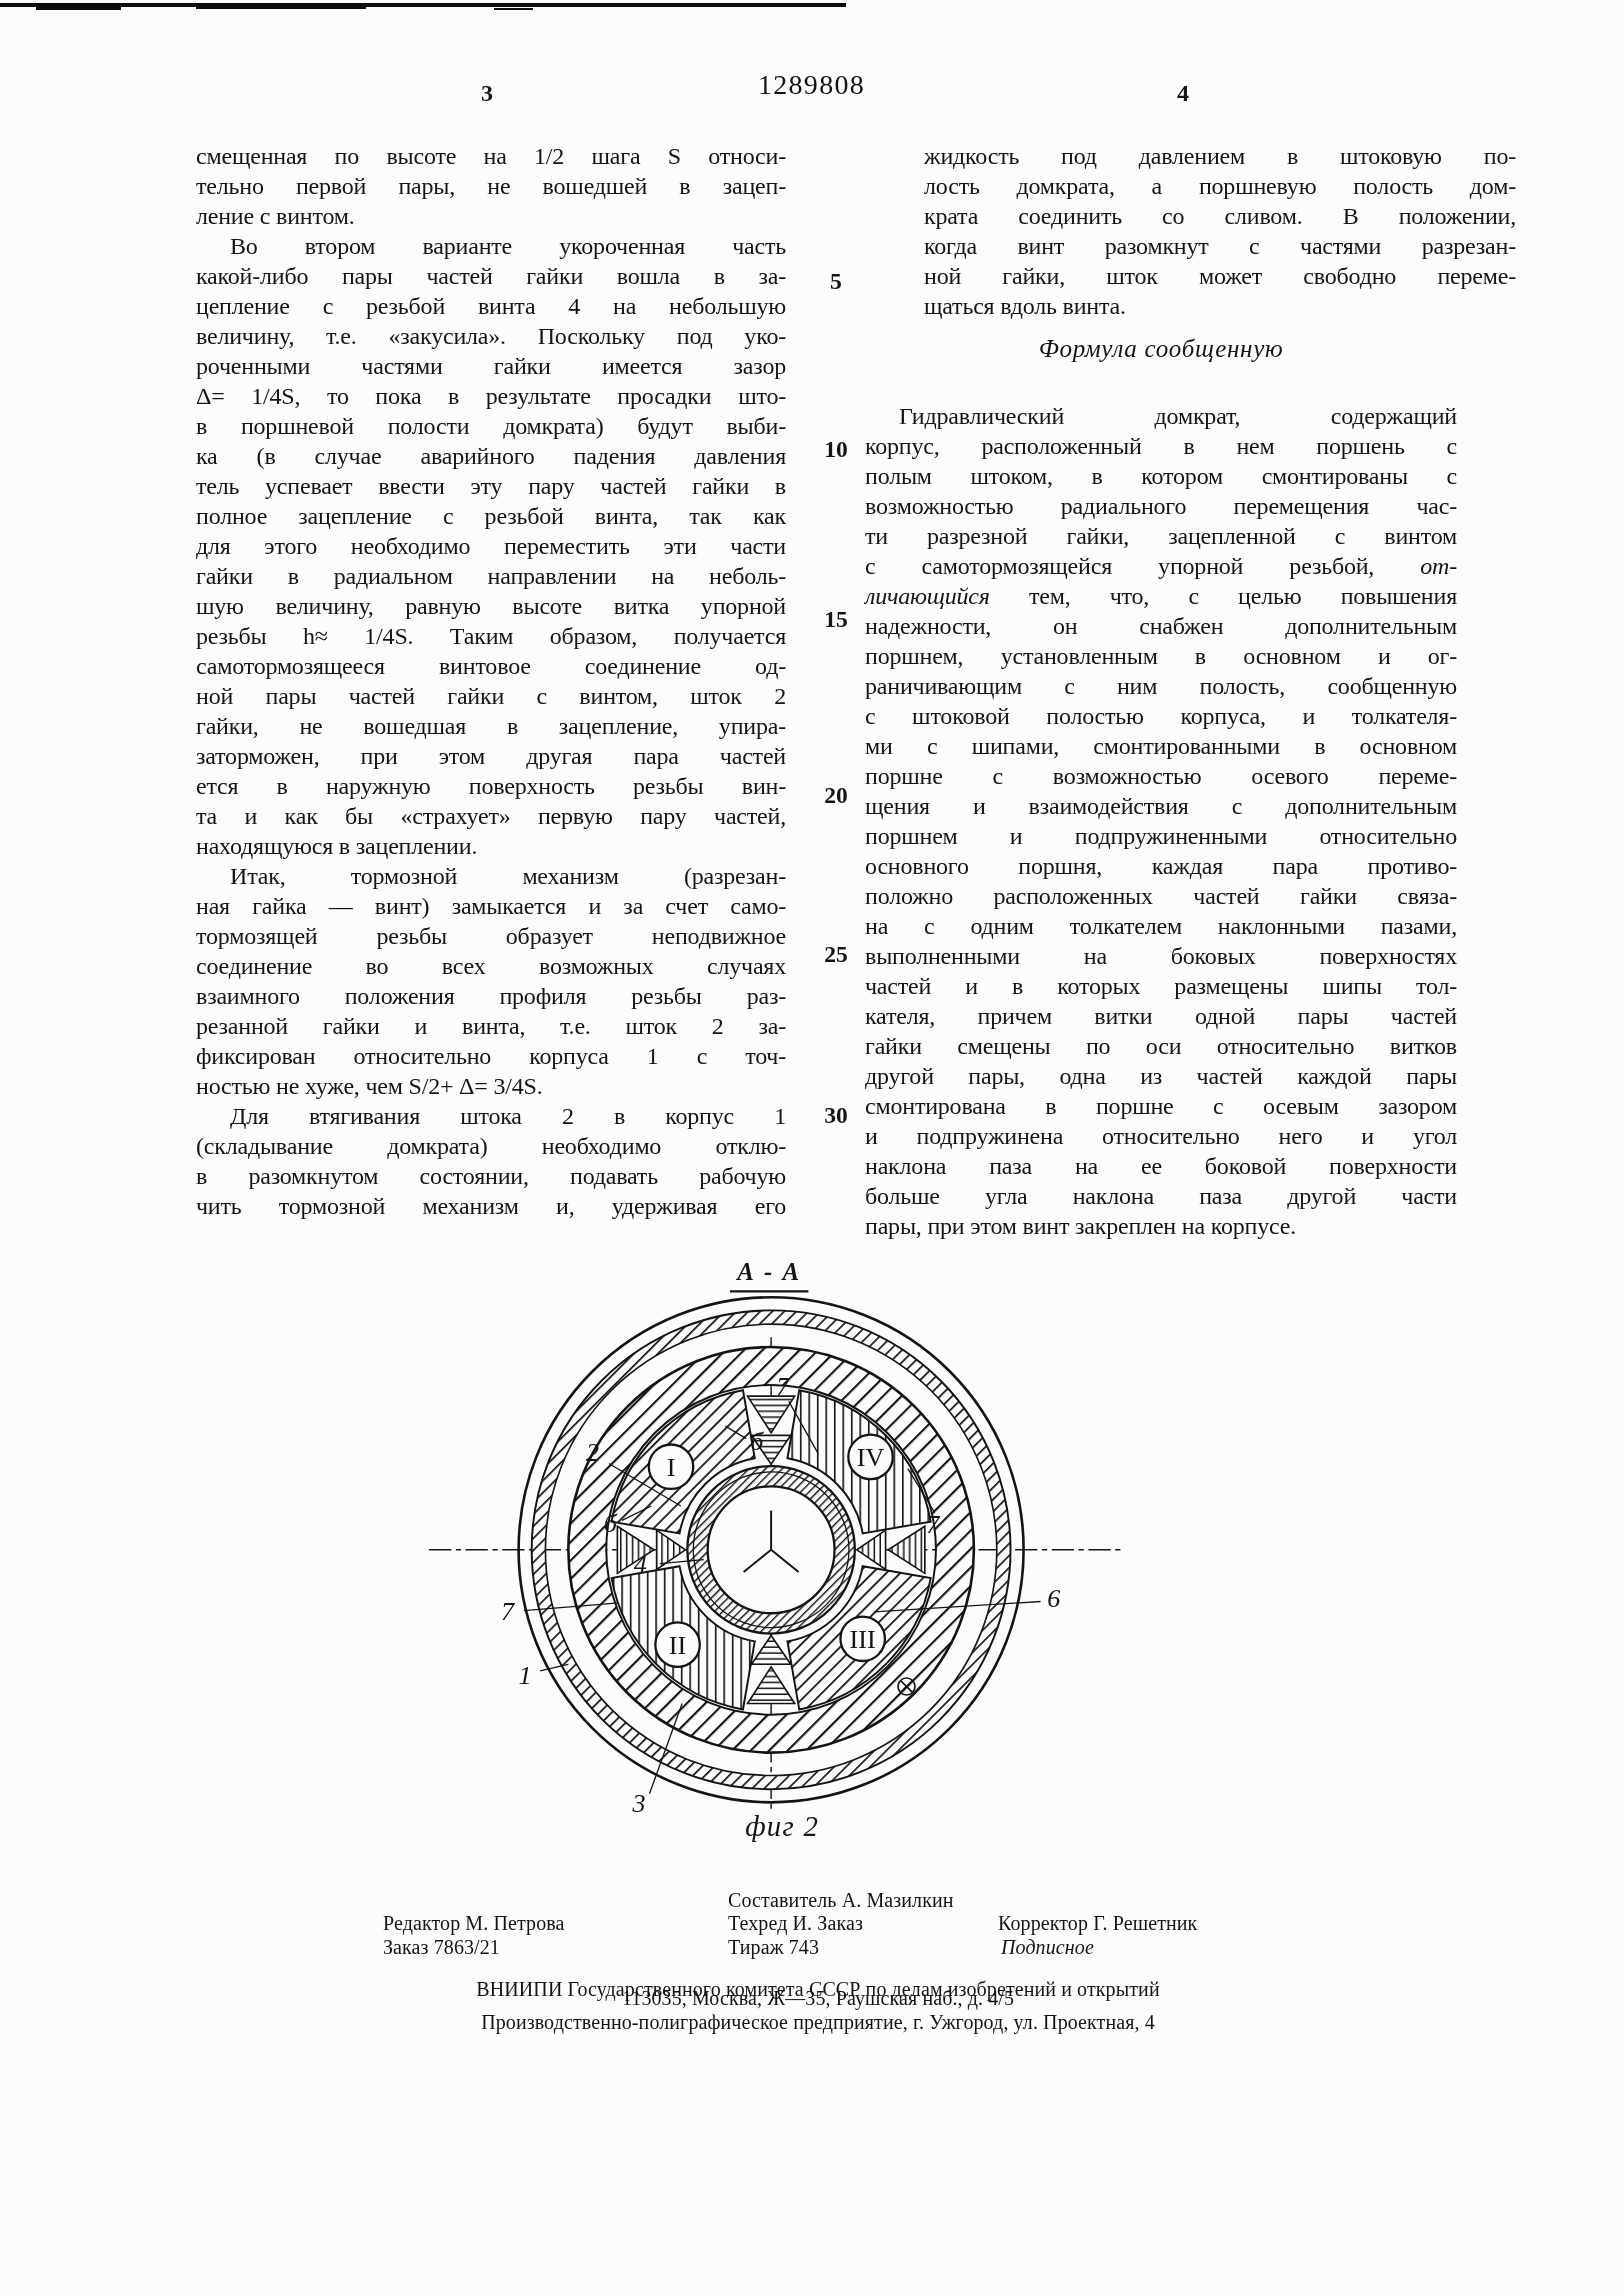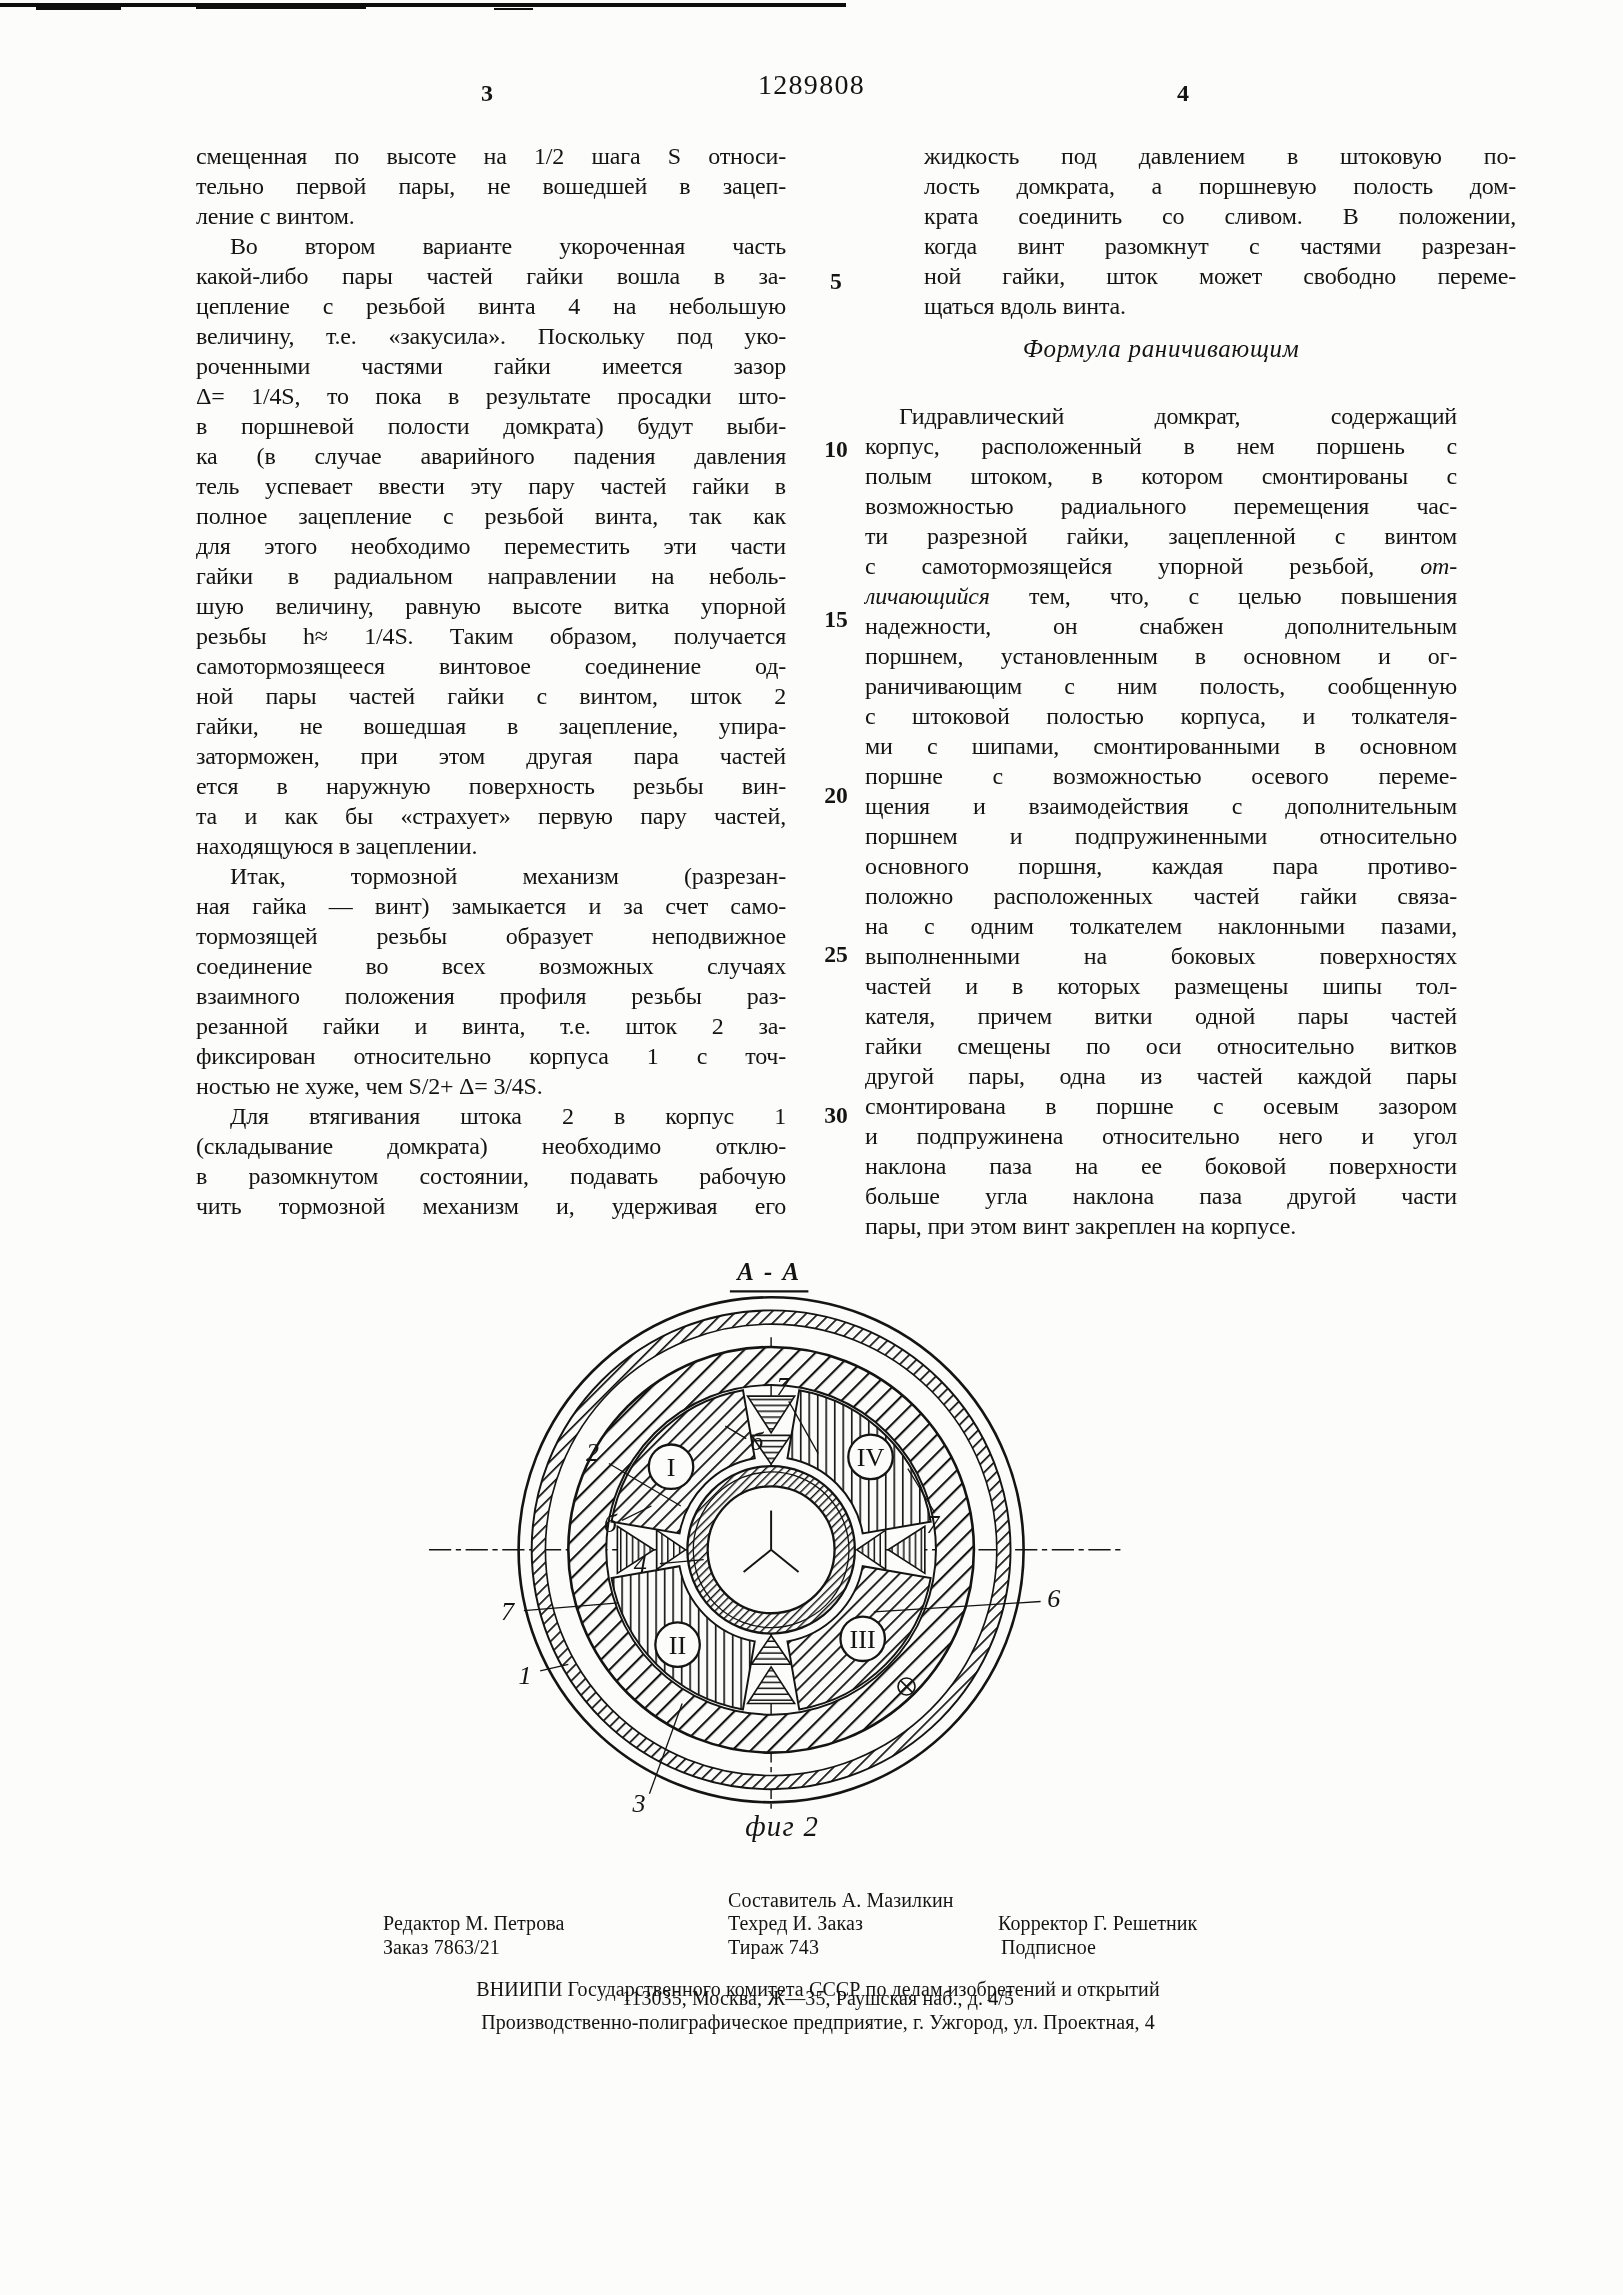--- a/index.html
+++ b/index.html
@@ -98,21 +98,21 @@
 
   <div class="col" id="col-right-top">
       <div class="tline">жидкость под давлением в штоковую по-</div>
       <div class="tline">лость домкрата, а поршневую полость дом-</div>
       <div class="tline">крата соединить со сливом. В положении,</div>
       <div class="tline">когда винт разомкнут с частями разрезан-</div>
       <div class="tline">ной гайки, шток может свободно переме-</div>
       <div class="tline noj">щаться вдоль винта.</div>
     </div>
 
-  <div class="abs" id="formula-heading">Формула раничивающим</div>
+  <div class="abs" id="formula-heading">Формула сообщенную</div>
 
   <div class="col" id="col-right-bottom">
       <div class="tline indent">Гидравлический домкрат, содержащий</div>
       <div class="tline">корпус, расположенный в нем поршень с</div>
       <div class="tline">полым штоком, в котором смонтированы с</div>
       <div class="tline">возможностью радиального перемещения час-</div>
       <div class="tline">ти разрезной гайки, зацепленной с винтом</div>
       <div class="tline">с самотормозящейся упорной резьбой, <i>от-</i></div>
       <div class="tline"><i>личающийся</i> тем, что, с целью повышения</div>
       <div class="tline">надежности, он снабжен дополнительным</div>
@@ -271,19 +271,19 @@
       <text class="fig-caption" x="1195" y="2805" text-anchor="middle">фиг 2</text>
     </svg>
   </div>
 
   <div class="abs foot" style="left:728px;top:1889px;">Составитель А. Мазилкин</div>
   <div class="abs foot" style="left:383px;top:1912px;">Редактор М. Петрова</div>
   <div class="abs foot" style="left:728px;top:1912px;">Техред И. Заказ</div>
   <div class="abs foot" style="left:998px;top:1912px;">Корректор Г. Решетник</div>
   <div class="abs foot" style="left:383px;top:1936px;">Заказ 7863/21</div>
   <div class="abs foot" style="left:728px;top:1936px;">Тираж 743</div>
-  <div class="abs foot" style="left:1001px;top:1936px;">Подписное</div>
+  <div class="abs foot" style="left:1001px;top:1936px;font-style:italic;">Подписное</div>
   <div class="abs foot foot-center" style="top:1962px;margin-top:16px;">ВНИИПИ Государственного комитета СССР по делам изобретений и открытий</div>
   <div class="abs foot foot-center" style="top:1987px;">113035, Москва, Ж—35, Раушская наб., д. 4/5</div>
   <div class="abs foot foot-center" style="top:2011px;">Производственно-полиграфическое предприятие, г. Ужгород, ул. Проектная, 4</div>
 
 </div>
 
 
 </body></html>

